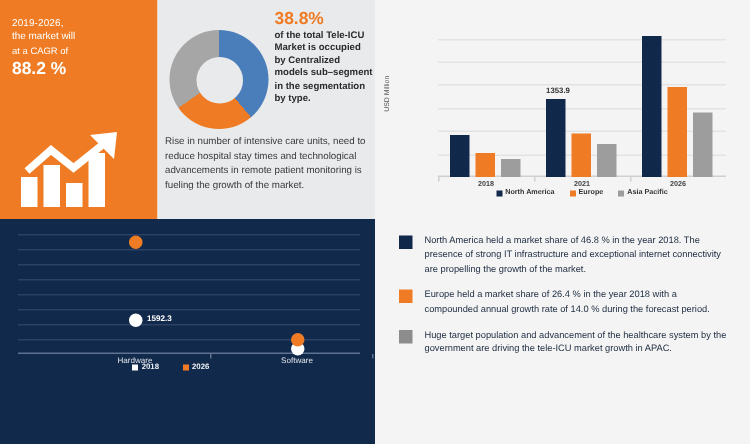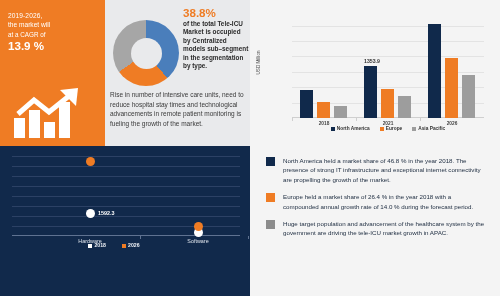--- a/index.html
+++ b/index.html
@@ -117,21 +117,21 @@
 <body>
 
 <div class="page">
 
   <div class="top">
 
     <div class="orange-panel">
       <div class="op-l1">2019-2026,</div>
       <div class="op-l2">the market will</div>
       <div class="op-l3">at a CAGR of</div>
-      <div class="op-cagr">13.9 %</div>
+      <div class="op-cagr">88.2 %</div>
 
       <svg class="growth-icon" viewBox="0 0 86 50">
         <rect x="2" y="30" width="11" height="20" fill="#fff"></rect>
         <rect x="17" y="22" width="11" height="28" fill="#fff"></rect>
         <rect x="32" y="34" width="11" height="16" fill="#fff"></rect>
         <rect x="47" y="14" width="11" height="36" fill="#fff"></rect>
         <polyline points="6,26 22,12 37,24 62,4" fill="none" stroke="#fff" stroke-width="5" stroke-linejoin="miter"></polyline>
         <polygon points="48,2 66,0 64,18" fill="#fff"></polygon>
       </svg>
     </div>

